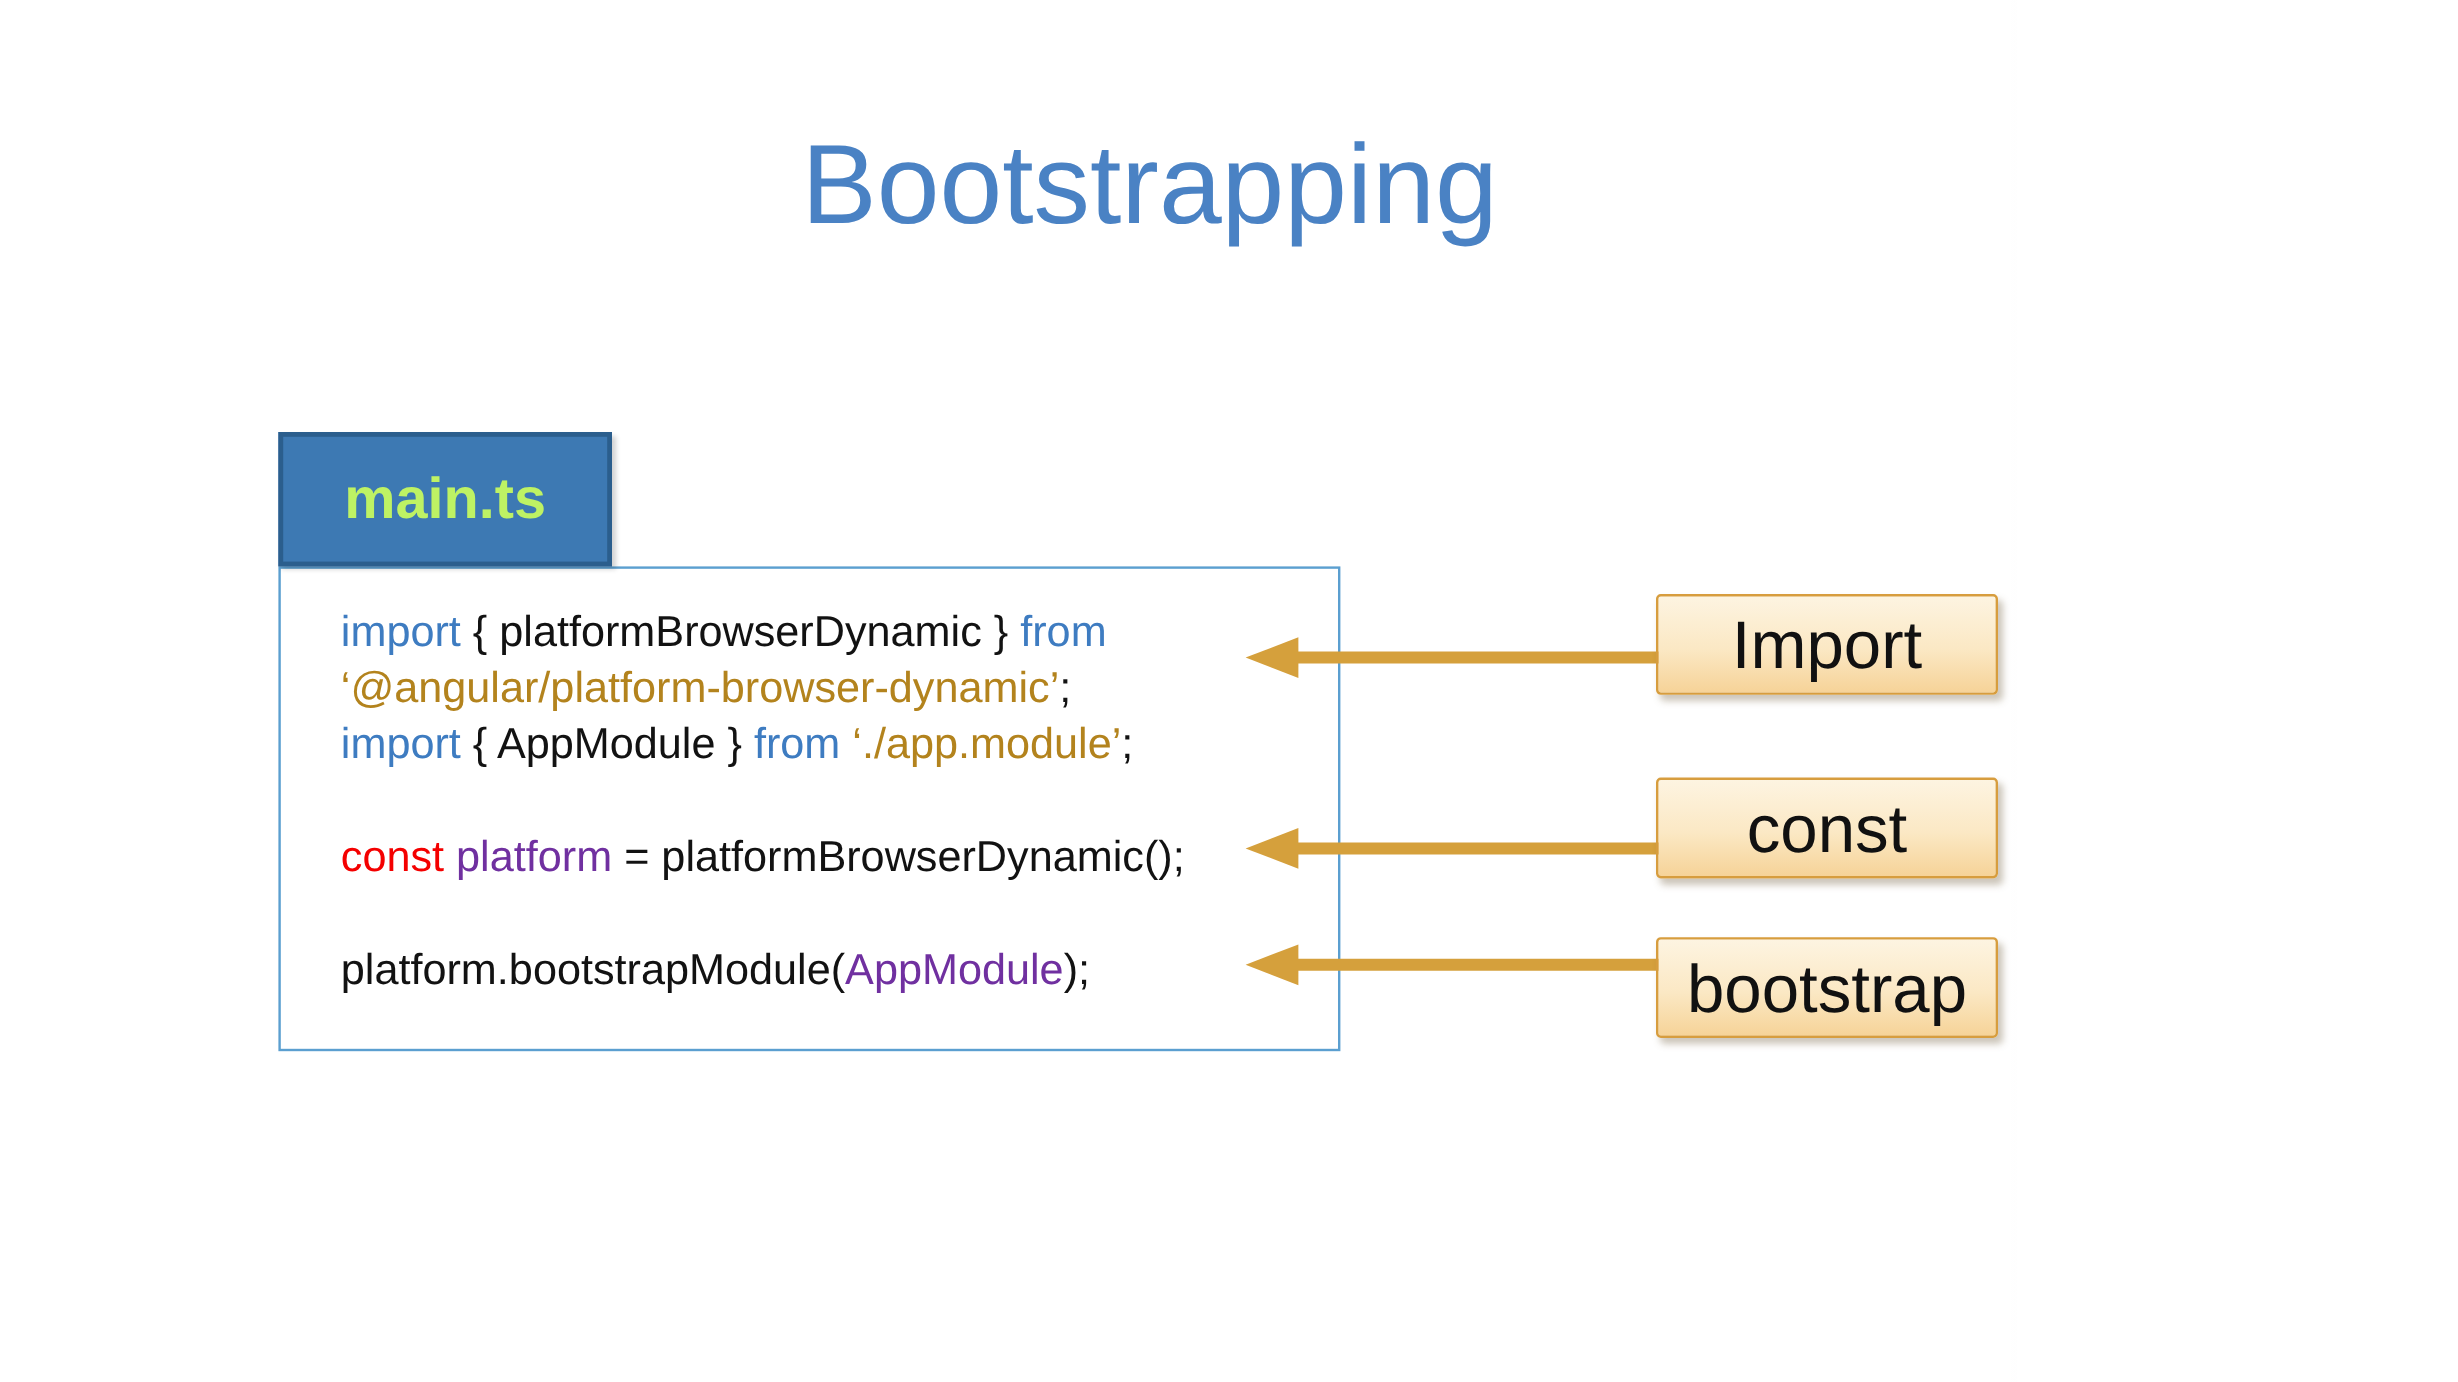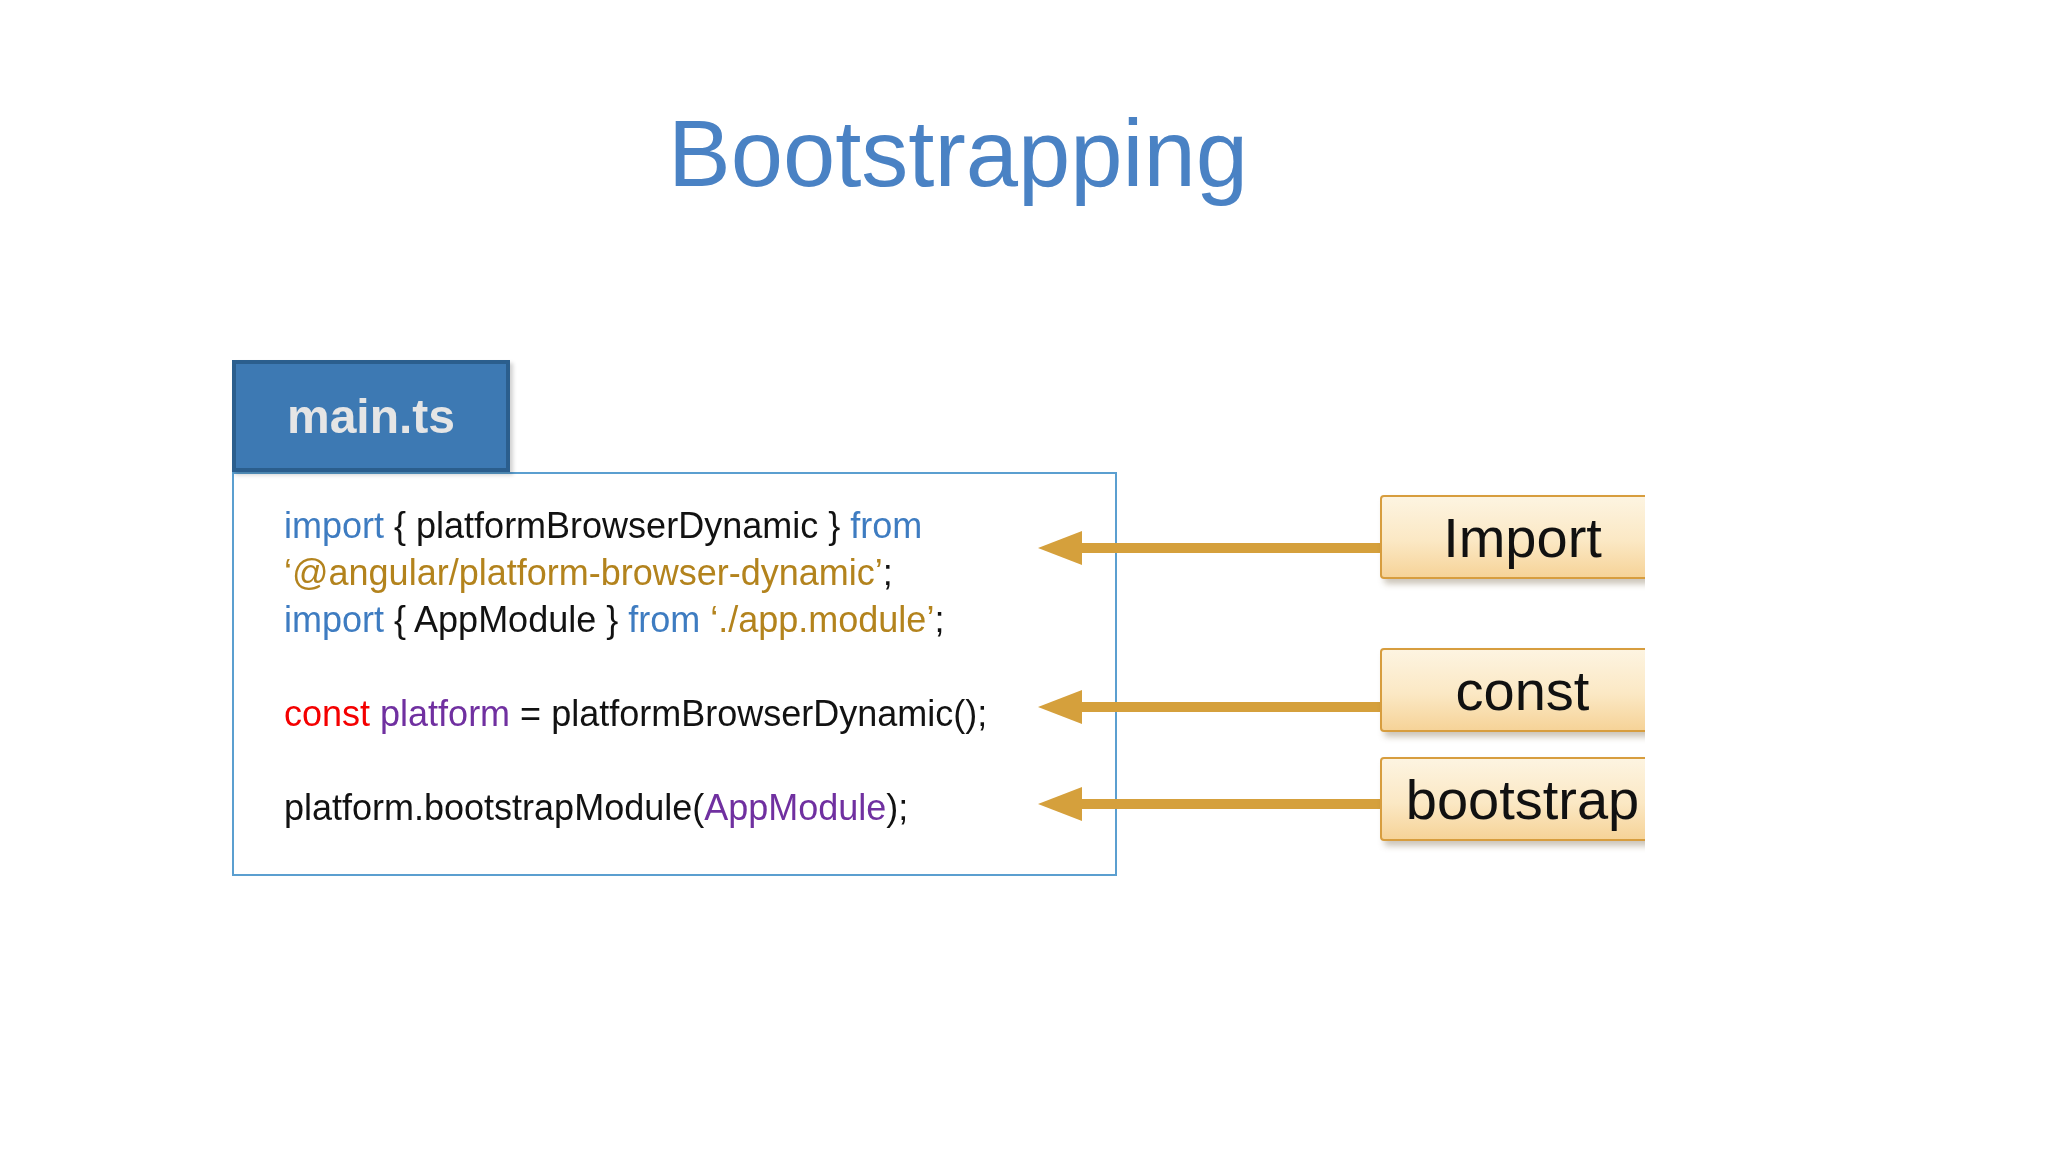--- a/index.html
+++ b/index.html
@@ -12,20 +12,21 @@
     --tag-top:#fdf4e1;
     --tag-bottom:#f6d398;
   }
   html,body{margin:0;padding:0;background:#fff;}
   .slide{
     position:relative;
     width:1645px;height:1152px;
     background:#ffffff;
     overflow:hidden;
     font-family:"Liberation Sans", sans-serif;
+    padding-left:36px;
   }
   .right-shade{
     position:absolute;left:1660px;top:0;width:388px;height:1152px;
     background:linear-gradient(to right, rgba(0,0,0,0) 0%, rgba(0,0,0,0.018) 40%, rgba(0,0,0,0.045) 100%);
     pointer-events:none;
   }
   .title{
     position:absolute;left:0;top:100px;width:1916px;
     text-align:center;
     font-size:94px;line-height:1.15;
@@ -35,21 +36,21 @@
   .tab{
     position:absolute;left:232px;top:360px;width:278px;height:112px;
     background:var(--tab-fill);
     border:4px solid var(--tab-border);
     box-sizing:border-box;
     display:flex;align-items:center;justify-content:center;
     z-index:3;
     box-shadow:3px 3px 4px rgba(0,0,0,0.18);
   }
   .tab-label{
-    color:#e5e5e5;font-weight:bold;font-size:48px;
+    color:#bef264;font-weight:bold;font-size:48px;
   }
   .codebox{
     position:absolute;left:232px;top:472px;width:885px;height:404px;
     background:#ffffff;
     border:2px solid var(--box-border);
     box-sizing:border-box;
     z-index:1;
   }
   .code{
     position:absolute;left:260px;top:502px;width:860px;
@@ -111,17 +112,17 @@
   </svg>
 
   <div class="tag" style="top:495px">
     <span class="tag-label">Import</span>
   </div>
 
   <div class="tag" style="top:648px">
     <span class="tag-label">const</span>
   </div>
 
-  <div class="tag" style="top:757px">
+  <div class="tag" style="top:781px">
     <span class="tag-label">bootstrap</span>
   </div>
 
 </div>
 
 </body></html>

